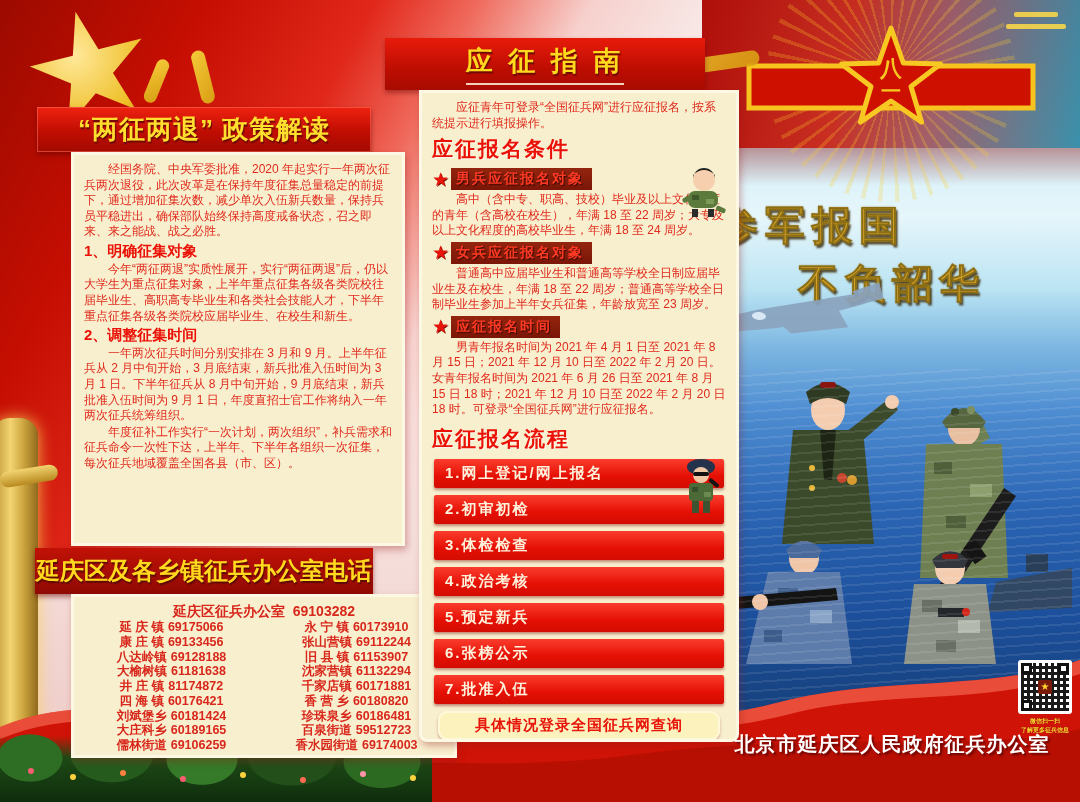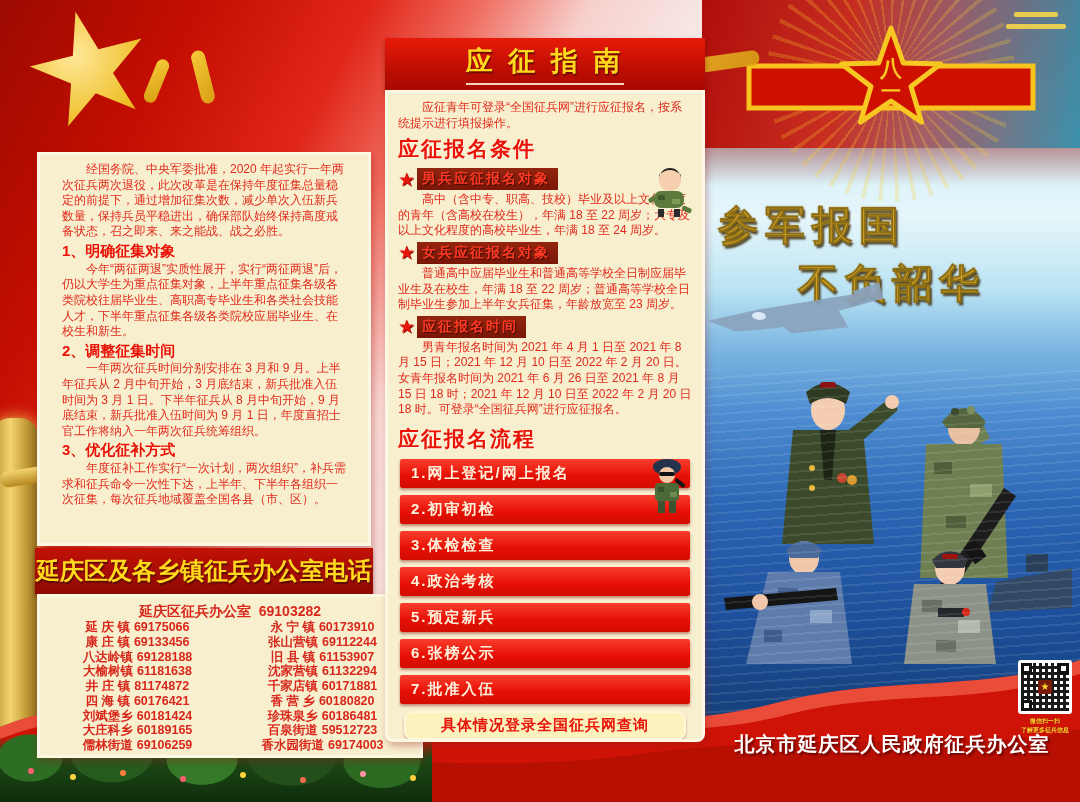--- a/index.html
+++ b/index.html
@@ -68,22 +68,22 @@
       radial-gradient(75px 50px at 292px 30px,#224f1a 58%,rgba(0,0,0,0) 60%),
       radial-gradient(65px 44px at 382px 36px,#2c6a22 58%,rgba(0,0,0,0) 60%),
       linear-gradient(180deg,rgba(20,60,15,0) 0 10px,#1d4a16 32px,#0f2d0c 100%);}
   .flowers{position:absolute;left:28px;top:768px;width:6px;height:6px;border-radius:50%;background:#ff5d70;z-index:4;
     box-shadow:42px 6px 0 #ffd23e,92px 2px 0 #ff8040,152px 8px 0 #ff5d70,212px 4px 0 #ffd23e,272px 9px 0 #ff6a50,332px 3px 0 #ff95a8,382px 7px 0 #ffd23e;}
   
   .panel{position:absolute;z-index:5;}
   .lp-title{left:37px;top:107px;width:334px;height:45px;display:flex;align-items:center;justify-content:center;
     background:linear-gradient(180deg,#ef2210,#c00d02 55%,#a30a01);box-shadow:0 3px 5px rgba(100,0,0,.5),inset 0 0 0 1px rgba(255,120,100,.5);}
   .lp-title span{color:#ffdf2e;font-size:26px;font-weight:bold;letter-spacing:1px;text-shadow:1px 2px 1px #6d0a05;}
-  .cream{background:#f8efcf;border:3px solid #fdf8e4;box-shadow:2px 4px 7px rgba(150,30,30,.35);box-sizing:border-box;overflow:hidden;}
-  .lp-body{left:37px;top:152px;width:334px;height:394px;padding:7px 22px;}
+  .cream{background:#f8efcf;border:3px solid #fdf8e4;box-shadow:2px 4px 7px rgba(150,30,30,.35);box-sizing:border-box;overflow:hidden;margin-left:34px;}
+  .lp-body{left:37px;top:152px;width:334px;height:394px;padding:7px 10px;}
   .para{color:#e02a1c;font-size:12px;line-height:1.3;text-indent:2em;margin:0 0 1px 0;}
   .sec-h{color:#ea1106;font-size:15px;font-weight:bold;line-height:1.25;margin:2px 0 1px 0;}
   .lp-phone-banner{left:35px;top:548px;width:338px;height:46px;display:flex;align-items:center;justify-content:center;
     background:linear-gradient(180deg,#c11106,#8f0a03);box-shadow:0 3px 5px rgba(100,0,0,.5);}
   .lp-phone-banner span{color:#ffd91e;font-size:24px;font-weight:bold;text-shadow:1px 2px 1px #5d0a05;}
   .lp-phones{left:37px;top:594px;width:386px;height:164px;padding:5px 8px;}
   .ph-head{text-align:center;color:#d8281c;font-weight:bold;font-size:14px;line-height:1.3;}
   .ph-grid{display:grid;grid-template-columns:1fr 1fr;column-gap:6px;}
   .ph-cell{display:flex;justify-content:center;gap:4px;color:#d8281c;font-size:12.5px;line-height:1.18;font-weight:bold;white-space:nowrap;}
   
@@ -209,27 +209,29 @@
 
   <div class="gate-roof"></div>
   <div class="gate">
     <div class="portrait"></div>
     <div class="slogan-bar sb1"></div>
     <div class="slogan-bar sb2"></div>
   </div>
   <div class="hedge"></div>
   <div class="flowers"></div>
 
+  <div class="panel lp-title">
+    <span>“两征两退” 政策解读</span>
+  </div>
   <div class="panel cream lp-body">
     <p class="para">经国务院、中央军委批准，2020 年起实行一年两次征兵两次退役，此次改革是在保持年度征集总量稳定的前提下，通过增加征集次数，减少单次入伍新兵数量，保持兵员平稳进出，确保部队始终保持高度戒备状态，召之即来、来之能战、战之必胜。</p>
     <div class="sec-h">1、明确征集对象</div>
     <p class="para">今年“两征两退”实质性展开，实行“两征两退”后，仍以大学生为重点征集对象，上半年重点征集各级各类院校往届毕业生、高职高专毕业生和各类社会技能人才，下半年重点征集各级各类院校应届毕业生、在校生和新生。</p>
     <div class="sec-h">2、调整征集时间</div>
     <p class="para">一年两次征兵时间分别安排在 3 月和 9 月。上半年征兵从 2 月中旬开始，3 月底结束，新兵批准入伍时间为 3 月 1 日。下半年征兵从 8 月中旬开始，9 月底结束，新兵批准入伍时间为 9 月 1 日，年度直招士官工作将纳入一年两次征兵统筹组织。</p>
-    <div class="sec-h">3、优化征补方式</div>
     <p class="para">年度征补工作实行“一次计划，两次组织”，补兵需求和征兵命令一次性下达，上半年、下半年各组织一次征集，每次征兵地域覆盖全国各县（市、区）。</p>
   </div>
   <div class="panel lp-phone-banner">
     <span>延庆区及各乡镇征兵办公室电话</span>
   </div>
   <div class="panel cream lp-phones">
     <div class="ph-head">
       <span>延庆区征兵办公室</span>
       &nbsp;<span>69103282</span>
     </div>

